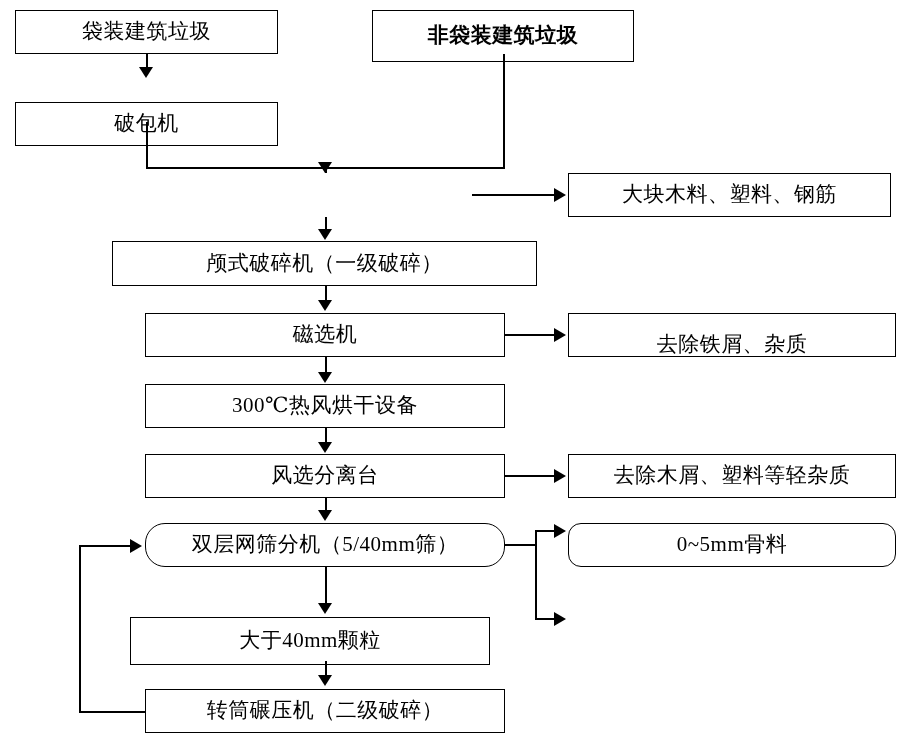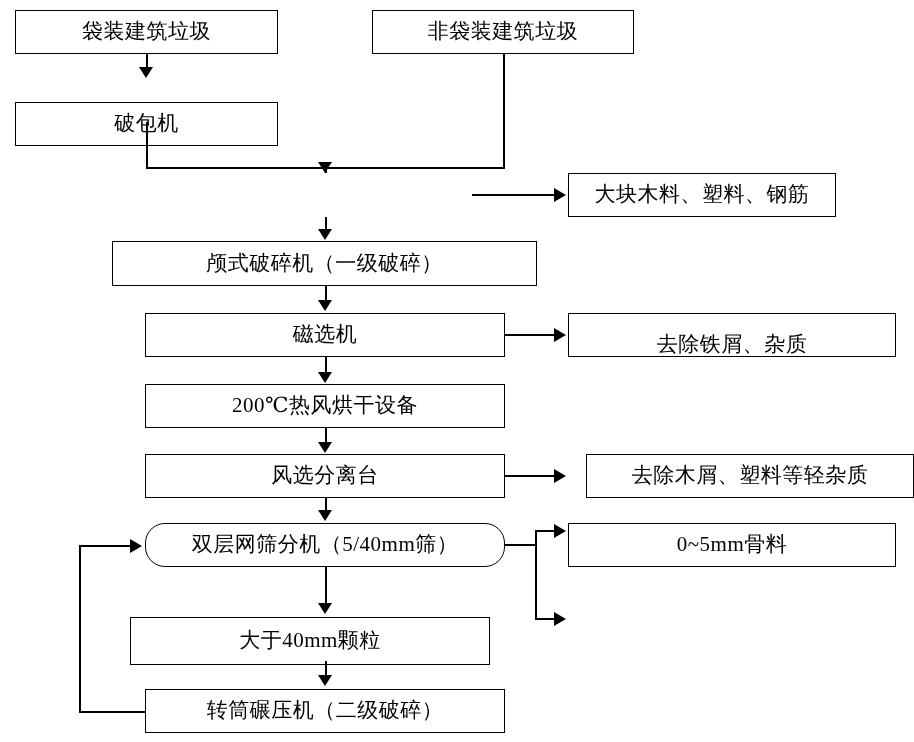--- a/index.html
+++ b/index.html
@@ -60,62 +60,62 @@
 </style>
 </head>
 <body>
 
 <div id="canvas">
 
   <div class="node" style="left:15px; top:10px; width:263px; height:44px;">
     <span class="label">袋装建筑垃圾</span>
   </div>
 
-  <div class="node" style="left:372px; top:10px; width:262px; height:44px;">
+  <div class="node" style="left:372px; top:10px; width:262px; height:52px;font-weight:bold;">
     <span class="label">非袋装建筑垃圾</span>
   </div>
 
   <div class="node" style="left:15px; top:78px; width:263px; height:44px;margin-top:24px;">
     <span class="label">破包机</span>
   </div>
 
 
-  <div class="node" style="left:568px; top:173px; width:268px; height:44px;">
+  <div class="node" style="left:568px; top:173px; width:323px; height:44px;">
     <span class="label">大块木料、塑料、钢筋</span>
   </div>
 
   <div class="node" style="left:112px; top:241px; width:425px; height:45px;">
     <span class="label">颅式破碎机（一级破碎）</span>
   </div>
 
   <div class="node" style="left:145px; top:313px; width:360px; height:44px;">
     <span class="label">磁选机</span>
   </div>
 
   <div class="node" style="left:568px; top:313px; width:328px; height:44px;align-items:flex-end;">
     <span class="label">去除铁屑、杂质</span>
   </div>
 
   <div class="node" style="left:145px; top:384px; width:360px; height:44px;">
-    <span class="label">200℃热风烘干设备</span>
+    <span class="label">300℃热风烘干设备</span>
   </div>
 
   <div class="node" style="left:145px; top:454px; width:360px; height:44px;">
     <span class="label">风选分离台</span>
   </div>
 
-  <div class="node" style="left:568px; top:454px; width:328px; height:44px;margin-left:18px;">
+  <div class="node" style="left:568px; top:454px; width:328px; height:44px;">
     <span class="label">去除木屑、塑料等轻杂质</span>
   </div>
 
   <div class="node" style="left:145px; top:523px; width:360px; height:44px;border-radius:20px;">
     <span class="label">双层网筛分机（5/40mm筛）</span>
   </div>
 
-  <div class="node" style="left:568px; top:523px; width:328px; height:44px;">
+  <div class="node" style="left:568px; top:523px; width:328px; height:44px;border-radius:13px;">
     <span class="label">0~5mm骨料</span>
   </div>
 
 
   <div class="node" style="left:130px; top:617px; width:360px; height:48px;">
     <span class="label">大于40mm颗粒</span>
   </div>
 
   <div class="node" style="left:145px; top:689px; width:360px; height:44px;">
     <span class="label">转筒碾压机（二级破碎）</span>

